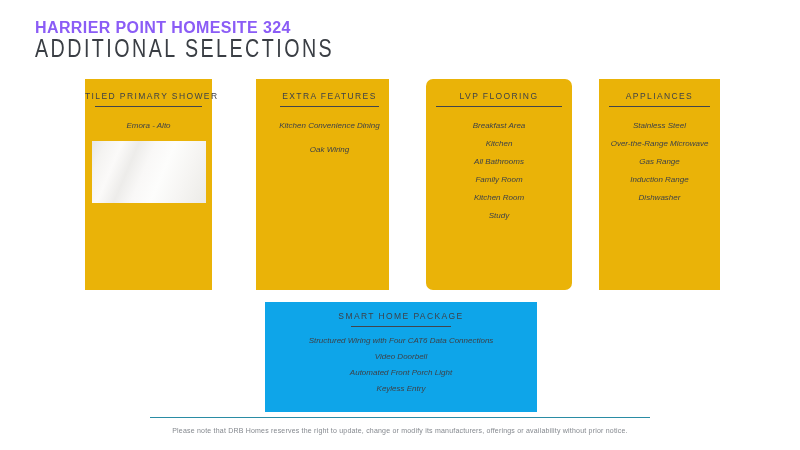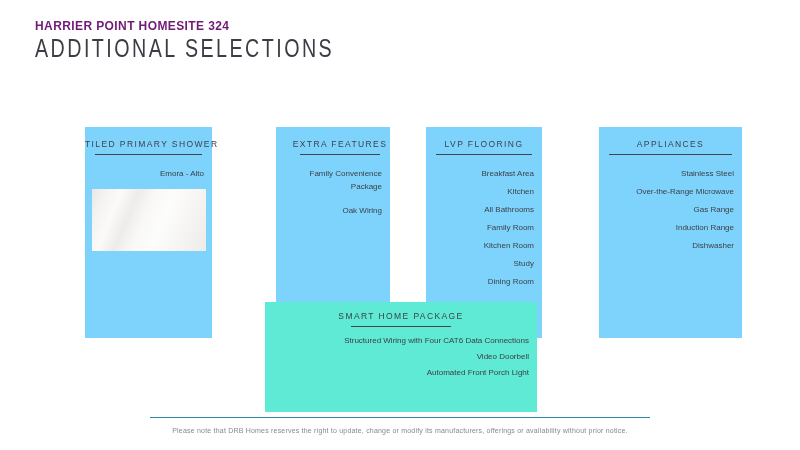--- a/index.html
+++ b/index.html
@@ -8,74 +8,74 @@
     width: 800px;
     height: 450px;
     background: #ffffff;
     font-family: "Liberation Sans", sans-serif;
     overflow: hidden;
   }
   .header-subtitle {
     position: absolute;
     left: 35px;
     top: 19px;
-    font-size: 12px;
+    font-size: 16px;
     font-weight: bold;
     letter-spacing: 0.4px;
-    color: #701a75;
+    color: #8b5cf6;
     white-space: nowrap;
   }
   .header-title {
     position: absolute;
     left: 35px;
     top: 34px;
     font-size: 24px;
     font-weight: normal;
     letter-spacing: 3px;
     color: #3a3e44;
     transform: scaleX(0.82) scaleY(1.04);
     transform-origin: left top;
     white-space: nowrap;
   }
   .card {
     position: absolute;
-    background: #7dd3fc;
+    background: #eab308;
     top: 79px;
     height: 211px;
     box-sizing: border-box;
-    margin-top: 48px;
   }
   .card--shower { left: 85px;  width: 127px; }
-  .card--extra  { left: 276px; width: 114px; padding-left: 14px; }
-  .card--lvp    { left: 426px; width: 116px; }
-  .card--appl   { left: 599px; width: 143px; }
+  .card--extra  { left: 256px; width: 133px; padding-left: 14px; }
+  .card--lvp    { left: 426px; width: 146px; border-radius: 7px; }
+  .card--appl   { left: 599px; width: 121px; }
   .card--smart  {
     position: absolute;
     left: 265px; top: 302px;
     width: 272px; height: 110px;
-    background: #5eead4;
+    background: #0ea5e9;
     box-sizing: border-box;
   }
   .card-title {
     margin-top: 12px;
     text-align: center;
     font-size: 8.5px;
     letter-spacing: 1.4px;
     color: #3d4148;
     white-space: nowrap;
   }
   .card-rule {
     height: 0;
     border-bottom: 1px solid #41454c;
     margin: 5px auto 0 auto;
     width: calc(100% - 20px);
   }
   .card-list {
     margin-top: 12px;
-    text-align: right;
+    text-align: center;
+    font-style: italic;
   }
   .card-item {
     font-size: 8px;
     line-height: 13px;
     margin-bottom: 5px;
     padding: 0 8px;
     color: #3d4148;
   }
   .card--extra .card-item { margin-bottom: 11px; }
   .card--smart .card-title { margin-top: 9px; }
@@ -123,36 +123,35 @@
     <div class="card-list">
         <div class="card-item">Emora - Alto</div>
       </div>
     <div class="tile-swatch"></div>
   </div>
 
   <div class="card card--extra">
     <div class="card-title">EXTRA FEATURES</div>
     <div class="card-rule"></div>
     <div class="card-list">
-        <div class="card-item">Family Convenience Package</div>
+        <div class="card-item">Kitchen Convenience Dining</div>
         <div class="card-item">Oak Wiring</div>
       </div>
   </div>
 
   <div class="card card--lvp">
     <div class="card-title">LVP FLOORING</div>
     <div class="card-rule"></div>
     <div class="card-list">
         <div class="card-item">Breakfast Area</div>
         <div class="card-item">Kitchen</div>
         <div class="card-item">All Bathrooms</div>
         <div class="card-item">Family Room</div>
         <div class="card-item">Kitchen Room</div>
         <div class="card-item">Study</div>
-        <div class="card-item">Dining Room</div>
       </div>
   </div>
 
   <div class="card card--appl">
     <div class="card-title">APPLIANCES</div>
     <div class="card-rule"></div>
     <div class="card-list">
         <div class="card-item">Stainless Steel</div>
         <div class="card-item">Over-the-Range Microwave</div>
         <div class="card-item">Gas Range</div>
@@ -161,19 +160,20 @@
       </div>
   </div>
 
   <div class="card--smart">
     <div class="card-title">SMART HOME PACKAGE</div>
     <div class="card-rule"></div>
     <div class="card-list">
         <div class="card-item">Structured Wiring with Four CAT6 Data Connections</div>
         <div class="card-item">Video Doorbell</div>
         <div class="card-item">Automated Front Porch Light</div>
+        <div class="card-item">Keyless Entry</div>
       </div>
   </div>
 
   <div class="footer-line"></div>
   <div class="disclaimer">Please note that DRB Homes reserves the right to update, change or modify its manufacturers, offerings or availability without prior notice.</div>
 
 </div>
 
 </body></html>

